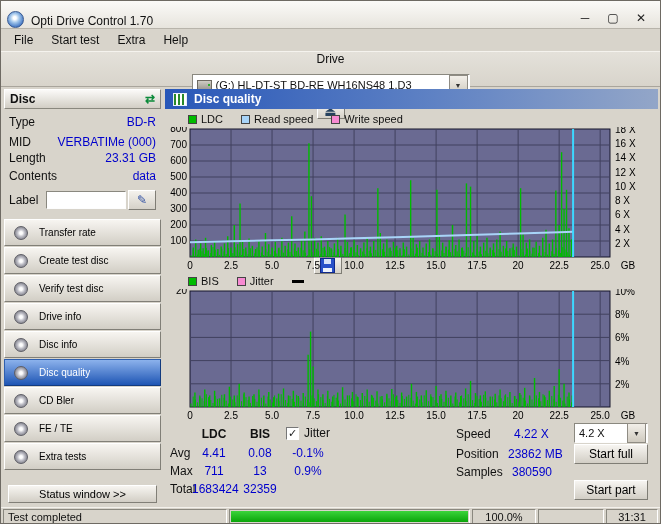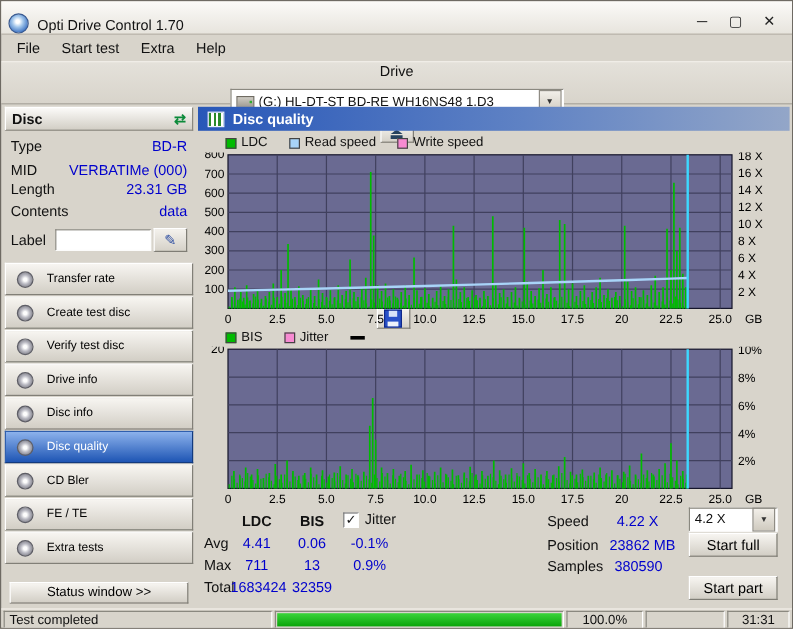--- a/index.html
+++ b/index.html
@@ -867,21 +867,21 @@
 
     <span class="st hdr" style="left:28px;top:338px;width:44px;text-align:center;">LDC</span>
     <span class="st hdr" style="left:76px;top:338px;width:40px;text-align:center;">BIS</span>
     <span class="st chk-wrap" style="left:122px;top:337px;">
       <span class="chkbox" id="jitter-box">✓</span>
       <span>Jitter</span>
     </span>
 
     <span class="st" style="left:6px;top:357px;">Avg</span>
     <span class="st bval" style="left:28px;top:357px;width:44px;text-align:center;">4.41</span>
-    <span class="st bval" style="left:76px;top:357px;width:40px;text-align:center;">0.06</span>
+    <span class="st bval" style="left:76px;top:357px;width:40px;text-align:center;">0.08</span>
     <span class="st bval" style="left:118px;top:357px;width:52px;text-align:center;">-0.1%</span>
 
     <span class="st" style="left:6px;top:375px;">Max</span>
     <span class="st bval" style="left:28px;top:375px;width:44px;text-align:center;">711</span>
     <span class="st bval" style="left:76px;top:375px;width:40px;text-align:center;">13</span>
     <span class="st bval" style="left:118px;top:375px;width:52px;text-align:center;">0.9%</span>
 
     <span class="st" style="left:6px;top:393px;">Total</span>
     <span class="st bval" style="left:28px;top:393px;width:44px;text-align:center;">1683424</span>
     <span class="st bval" style="left:76px;top:393px;width:40px;text-align:center;">32359</span>

